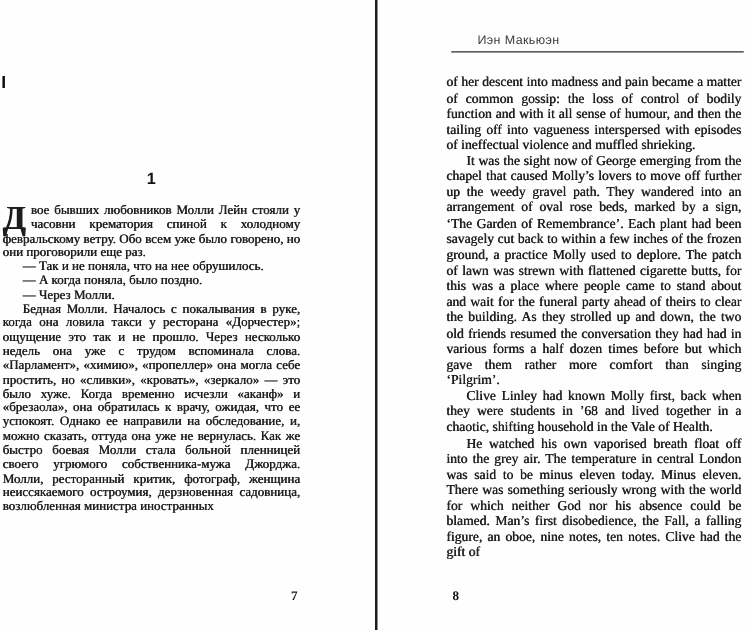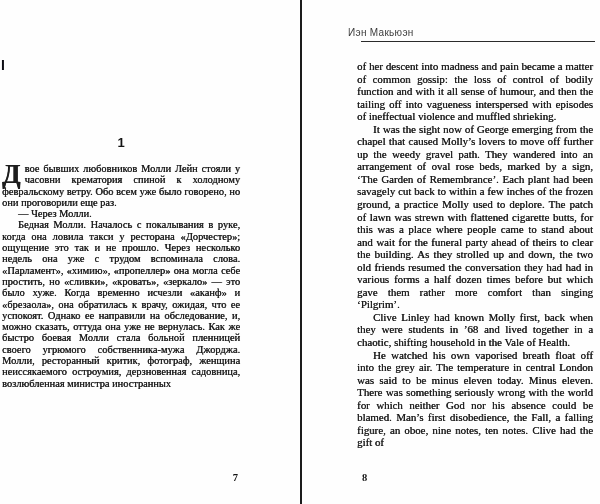--- a/index.html
+++ b/index.html
@@ -50,21 +50,21 @@
   .page-number {
     position: absolute;
     font: bold 10.5px/11px "Liberation Serif", serif;
     color: #141414;
   }
   .pn-left  { left: 2px; top: 472px; width: 236px; text-align: right; }
   .pn-right { left: 362px; top: 472px; }
 
   
   .running-header {
-    position: absolute; left: 348px; top: 27px;
+    position: absolute; left: 382px; top: 27px;
     font: 10px/12px "Liberation Sans", sans-serif;
     letter-spacing: 0.3px;
     color: #3c3c3c;
     text-align: center;
   }
   .header-rule {
     position: absolute; left: 361px; top: 41px;
     width: 234px; height: 1px;
     background: #2b2b2b;
   }
@@ -95,20 +95,22 @@
 <body>
 
 <div class="stage">
 
   <div class="page-left">
     <div class="part-mark">I</div>
     <div class="chapter-number">1</div>
 
     <div class="left-text" lang="ru">
       <p><span class="dropcap">Д</span><span>вое бывших любовников Молли Лейн стояли у часовни крематория спиной к холодному февральскому ветру. Обо всем уже было говорено, но они проговорили еще раз.</span></p>
+      <p class="ind">— Так и не поняла, что на нее обрушилось.</p>
+      <p class="ind">— А когда поняла, было поздно.</p>
       <p class="ind">— Через Молли.</p>
       <p class="ind">Бедная Молли. Началось с покалывания в руке, когда она ловила такси у ресторана «Дорчестер»; ощущение это так и не прошло. Через несколько недель она уже с трудом вспоминала слова. «Парламент», «химию», «пропеллер» она могла себе простить, но «сливки», «кровать», «зеркало» — это было хуже. Когда временно исчезли «аканф» и «брезаола», она обратилась к врачу, ожидая, что ее успокоят. Однако ее направили на обследование, и, можно сказать, оттуда она уже не вернулась. Как же быстро боевая Молли стала больной пленницей своего угрюмого собственника-мужа Джорджа. Молли, ресторанный критик, фотограф, женщина неиссякаемого остроумия, дерзновенная садовница, возлюбленная министра иностранных</p>
     </div>
 
     <div class="page-number pn-left">7</div>
   </div>
 
   <div class="divider"></div>
 
   <div class="page-right">

